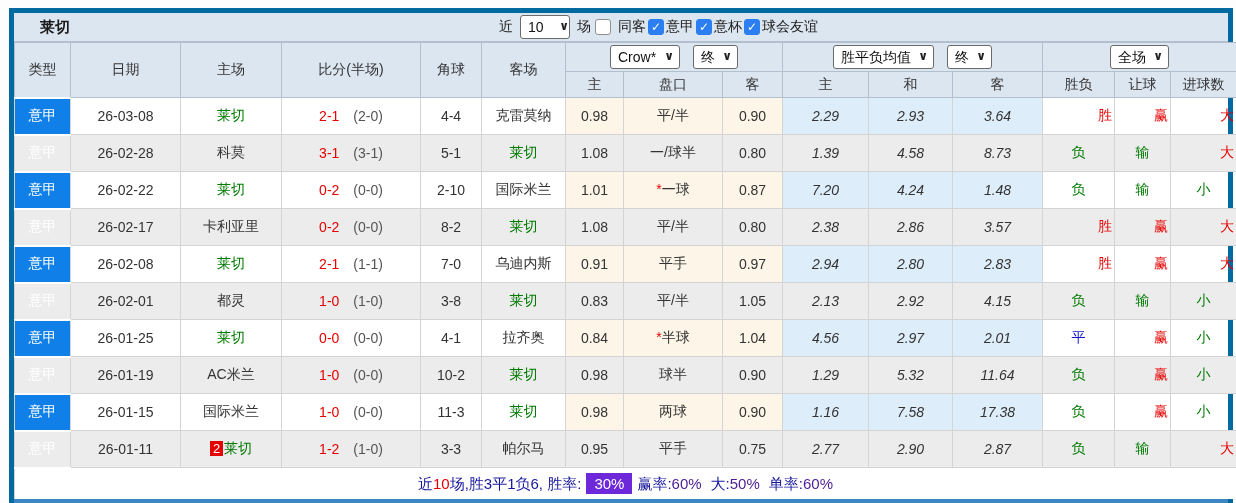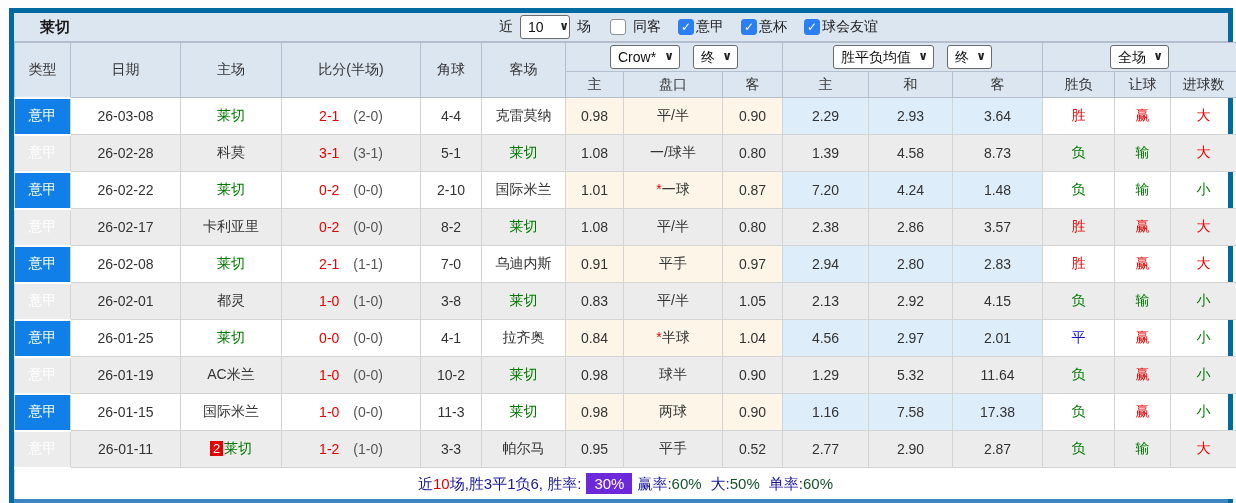--- a/index.html
+++ b/index.html
@@ -15,50 +15,50 @@
   
   .sel { position:relative; display:inline-block; }
   .sel select { appearance:none; -webkit-appearance:none; -moz-appearance:none;
     background:#fff; border:1px solid #6b6b6b; border-radius:3px; font-size:14px; color:#111;
     padding:2px 22px 3px 7px; font-family:inherit; height:24px; }
   .sel .caret { position:absolute; right:6px; top:50%; transform:translateY(-58%);
     font-size:12px; font-weight:bold; color:#222; pointer-events:none; }
   .controls .sel select { margin:0 5px; min-width:50px; }
 
   
-  .cb-item { display:inline-flex; align-items:center; margin-left:17px; cursor:default; }
+  .cb-item { display:inline-flex; align-items:center; margin-left:2px; cursor:default; }
   .cb { width:16px; height:16px; border:1px solid #8f8f8f; border-radius:3px; background:#fff;
     display:inline-flex; align-items:center; justify-content:center; }
   .cb.on { background:#2b7ff2; border-color:#2b7ff2; }
   .cb.on::after { content:"✓"; color:#fff; font-size:12px; font-weight:bold; line-height:1; }
   .cb-item .cb-label { margin-left:2px; }
   .cb-item.gap .cb-label { margin-left:7px; }
 
   
   table { border-collapse:collapse; table-layout:fixed; width:1222px; font-size:14px; color:#333; text-align:center; }
   thead th { background:#dce6f1; border:1px solid #b3bfce; font-weight:normal; color:#333; padding:0; }
   .selrow th { height:29px; }
   .subrow th { height:26px; }
   .selwrap { display:flex; align-items:center; justify-content:center; gap:13px; }
 
   tbody td { border:1px solid #d4d4d4; height:37px; padding:0 2px; overflow:hidden; white-space:nowrap; }
   tbody tr:nth-child(even) td { background:#ececec; }
   tbody td.c-league { background:#1080e8; color:#fff; border-top:2px solid #fff; border-bottom:2px solid #fff; }
   tbody td.c-cream { background:#fcf5e8;margin-top:30px; }
-  tbody td.c-blue  { background:#ddedf9; }
-
-  .red   { color:#e60000; }
+  tbody td.c-blue  { background:#ddedf9;font-style:italic; }
+
+  .red   { color:#e60000;text-align:right; }
   .green { color:#007a00; }
   .blue-t{ color:#1414cc; }
   .half  { color:#555;margin-left:14px; }
   .badge { background:#e60000; color:#fff; padding:0 3px; margin-right:1px; font-size:13px; }
 
   tfoot td { background:#fff; border:1px solid #d4d4d4; border-bottom:none; height:31px; font-size:15px; }
   .f-label { color:#16169c; }
-  .f-num   { color:#14532d; }
+  .f-num   { color:#4c1d95; }
   .f-red   { color:#e60000; }
   .win-badge { background:#6d28d9; color:#fff; padding:2px 8px; margin:0 5px; display:inline-block; }
   .sp { margin-left:9px; }
 
   .bottombar { height:4px; background:#3d86c4; }
 </style>
 </head>
 <body>
 
 <div class="widget">
@@ -320,21 +320,21 @@
         </tr>
         <tr>
           <td class="c-league">意甲</td>
           <td>26-01-11</td>
           <td><span class="badge">2</span><span class="green">莱切</span></td>
           <td><span class="red">1-2</span><span class="half">(1-0)</span></td>
           <td>3-3</td>
           <td><span class="">帕尔马</span></td>
           <td class="c-cream">0.95</td>
           <td class="c-cream">平手</td>
-          <td class="c-cream">0.52</td>
+          <td class="c-cream">0.75</td>
           <td class="c-blue">2.77</td>
           <td class="c-blue">2.90</td>
           <td class="c-blue">2.87</td>
           <td class="green">负</td>
           <td class="green">输</td>
           <td class="red">大</td>
         </tr>
       </tbody>
     <tfoot>
       <tr>

